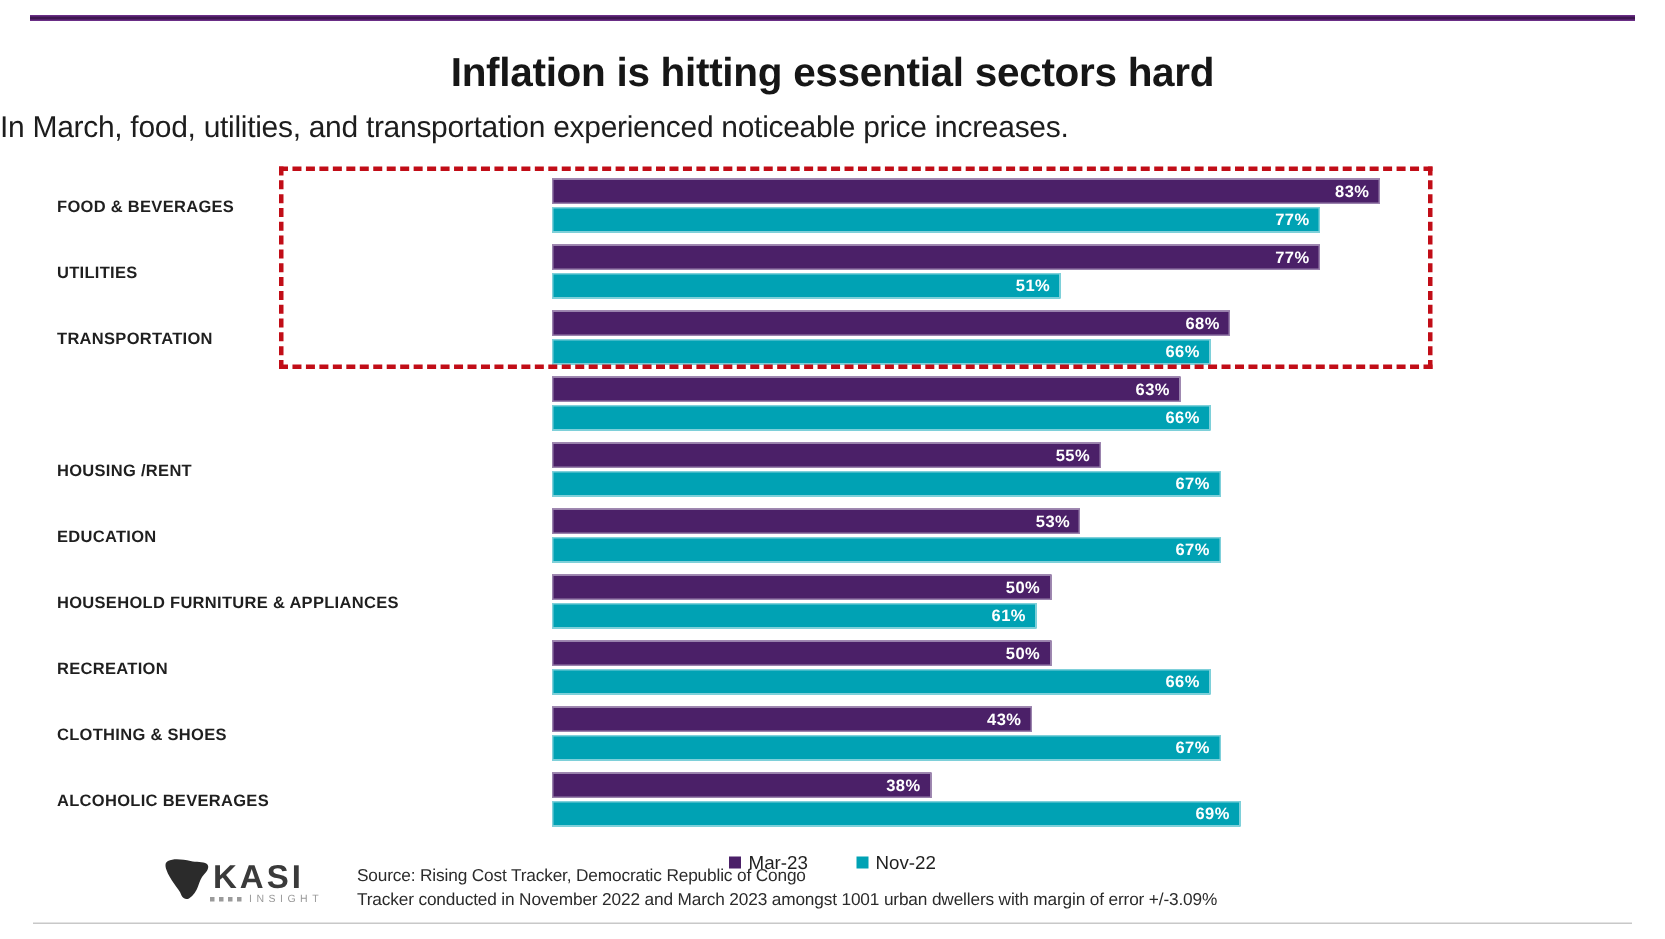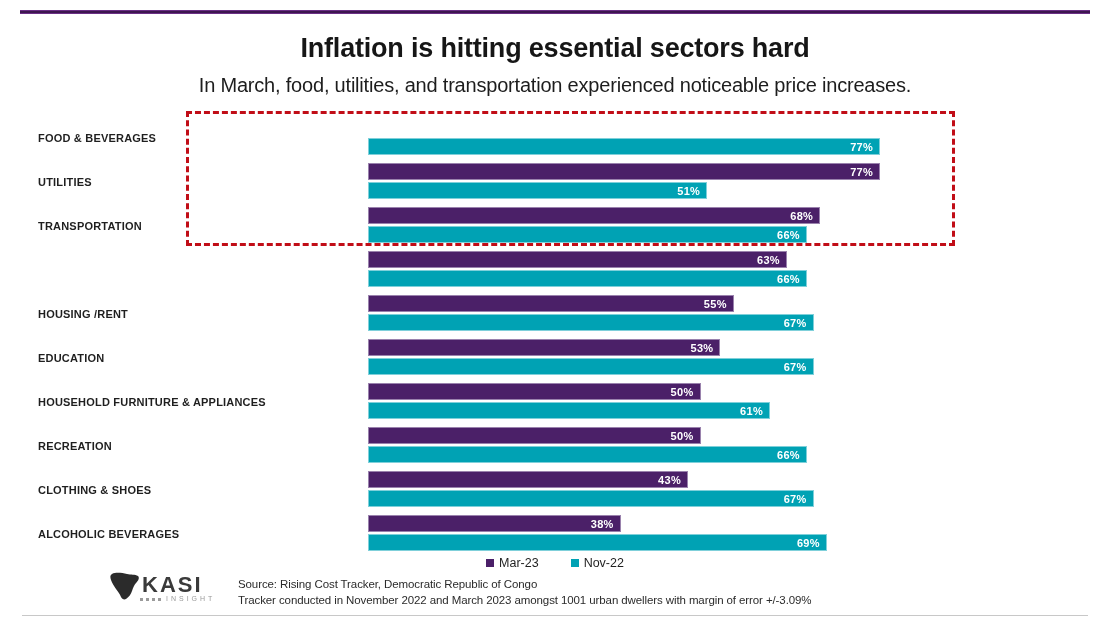--- a/index.html
+++ b/index.html
@@ -50,21 +50,21 @@
     font-size: 27px;
     font-weight: bold;
     color: #161616;
     letter-spacing: -0.2px;
   }
   #subtitle {
     position: absolute;
     left: 0;
     top: 74px;
     width: 1110px;
-    text-align: center;
+    text-align: left;
     font-size: 20px;
     font-weight: normal;
     color: #1d1d1d;
     letter-spacing: -0.2px;
   }
 
   
   #highlight-box {
     position: absolute;
     left: 186px;
@@ -123,21 +123,21 @@
     color: #ffffff;
     padding-right: 6px;
     white-space: nowrap;
     letter-spacing: 0.3px;
   }
 
   
   #legend {
     position: absolute;
     left: 0;
-    top: 556px;
+    top: 568px;
     width: 1110px;
     display: flex;
     justify-content: center;
     align-items: center;
     gap: 32px;
   }
   .legend-item { display: flex; align-items: center; gap: 5px; }
   .legend-swatch { width: 8px; height: 8px; display: inline-block; }
   .legend-label { font-size: 12.5px; color: #1f1f1f; }
 
@@ -169,20 +169,23 @@
 
   <div id="top-rule"></div>
 
   <div id="title">Inflation is hitting essential sectors hard</div>
   <div id="subtitle">In March, food, utilities, and transportation experienced noticeable price increases.</div>
 
   <div id="chart">
       <div class="cat-row" style="top: 8px;">
         <div class="cat-label">FOOD &amp; BEVERAGES</div>
         <div class="bars">
+          <div class="bar current" style="width: 551.95px;">
+            <span class="val">83%</span>
+          </div>
           <div class="bar previous" style="width: 512.05px;">
             <span class="val">77%</span>
           </div>
         </div>
       </div>
       <div class="cat-row" style="top: 52px;">
         <div class="cat-label">UTILITIES</div>
         <div class="bars">
           <div class="bar current" style="width: 512.05px;">
             <span class="val">77%</span>
@@ -234,21 +237,21 @@
             <span class="val">67%</span>
           </div>
         </div>
       </div>
       <div class="cat-row" style="top: 272px;">
         <div class="cat-label">HOUSEHOLD FURNITURE &amp; APPLIANCES</div>
         <div class="bars">
           <div class="bar current" style="width: 332.5px;">
             <span class="val">50%</span>
           </div>
-          <div class="bar previous" style="width: 402px;">
+          <div class="bar previous" style="width: 323px;">
             <span class="val">61%</span>
           </div>
         </div>
       </div>
       <div class="cat-row" style="top: 316px;">
         <div class="cat-label">RECREATION</div>
         <div class="bars">
           <div class="bar current" style="width: 332.5px;">
             <span class="val">50%</span>
           </div>

